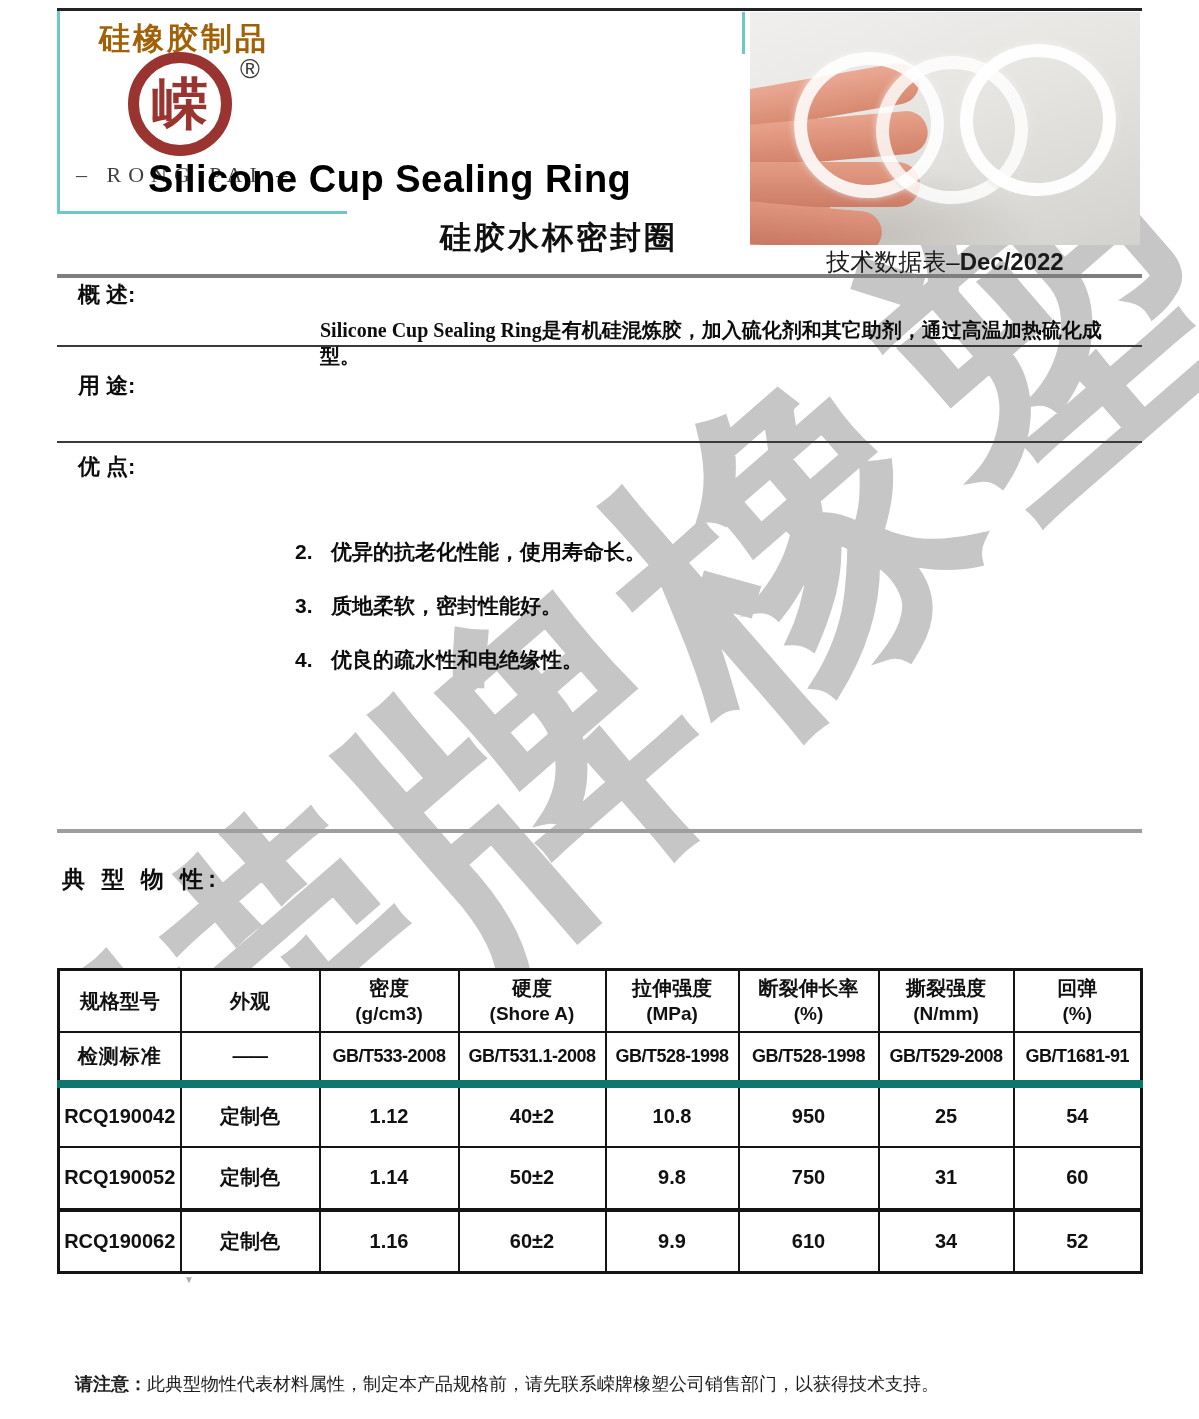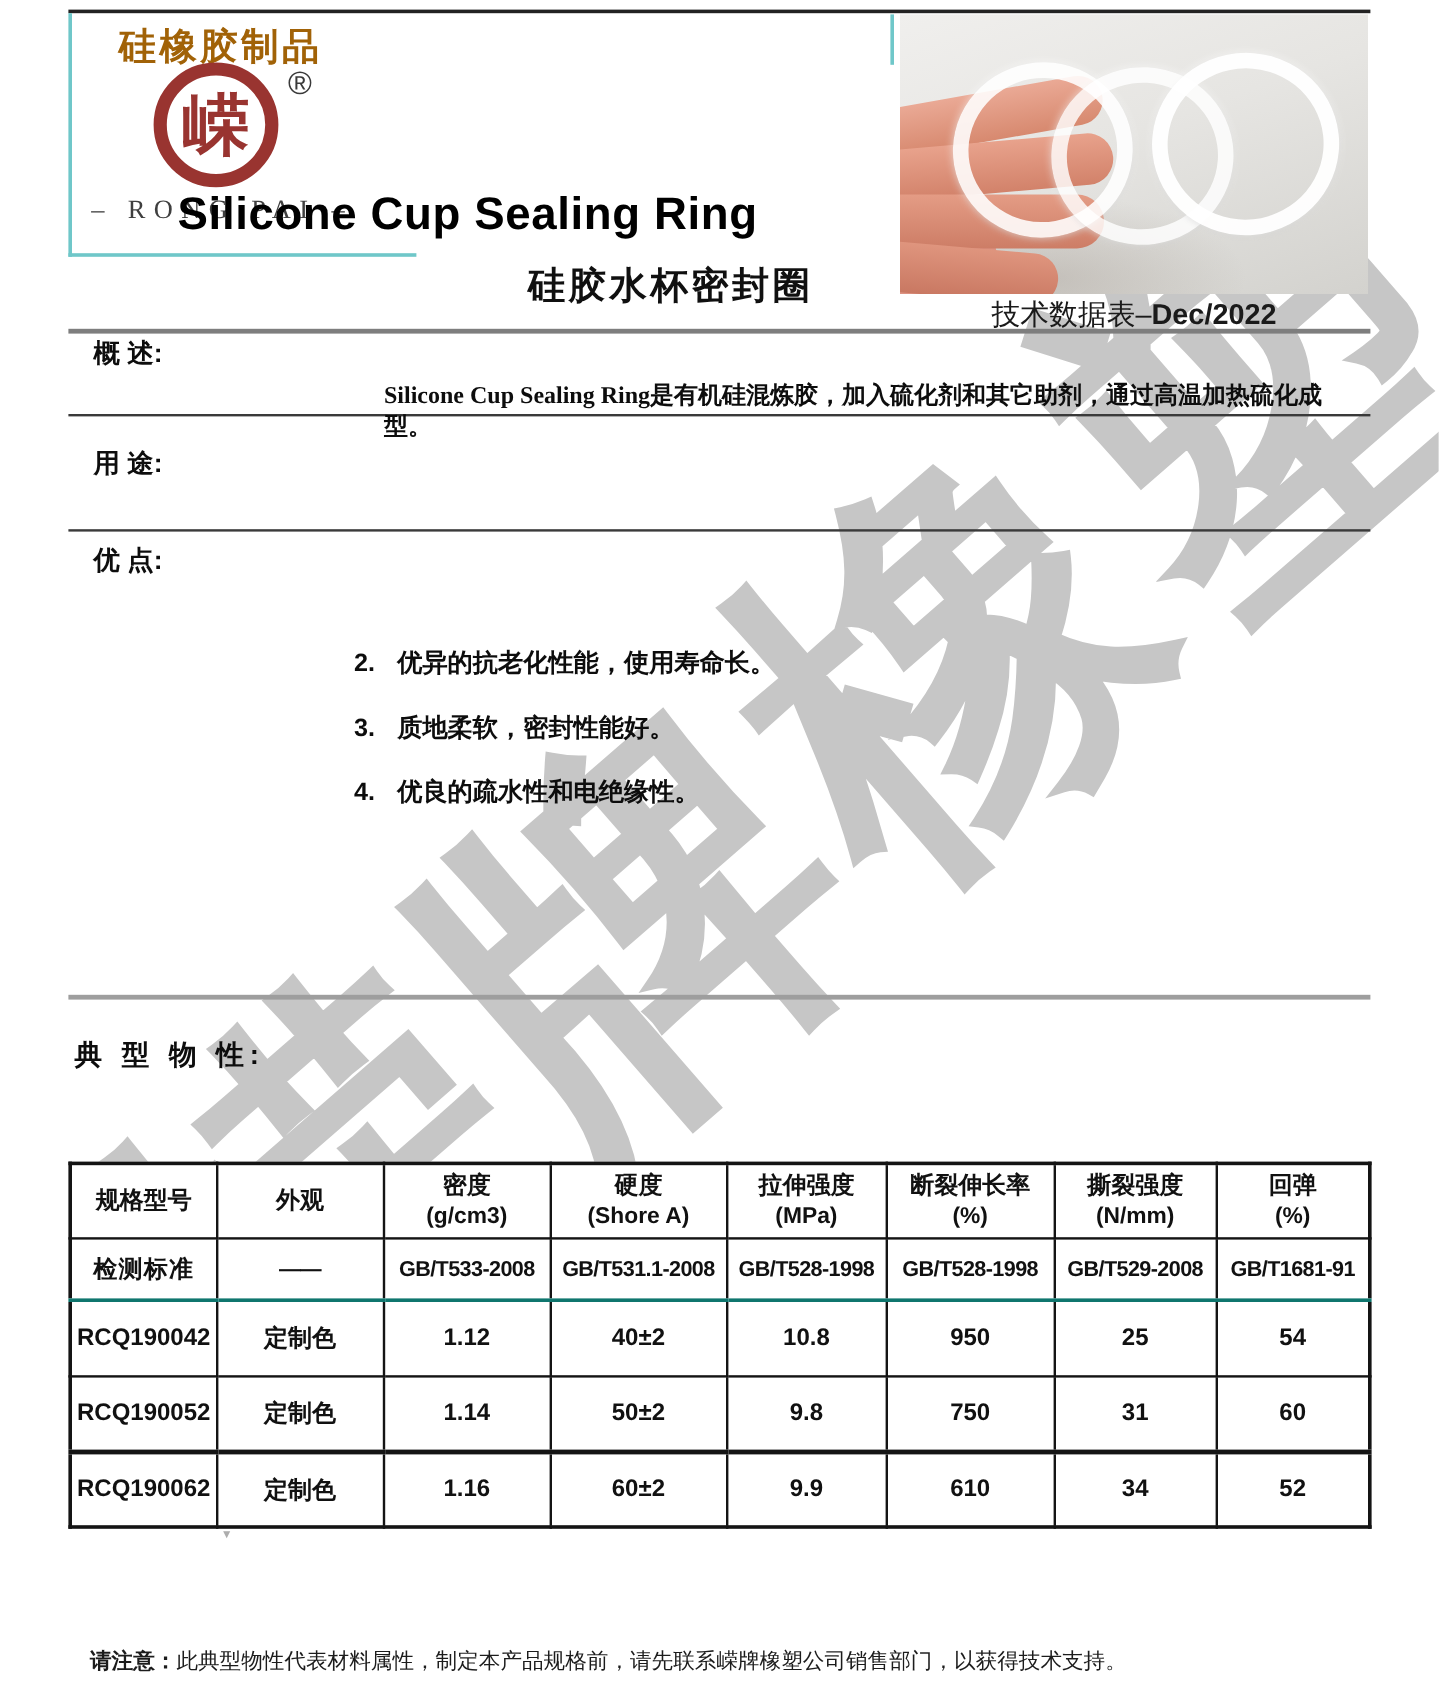--- a/index.html
+++ b/index.html
@@ -99,21 +99,21 @@
     border-collapse:collapse; table-layout:fixed; width:1083px; background:#ffffff;
     border:3px solid #141414;
   }
   table.props th, table.props td {
     border:2px solid #141414; text-align:center; vertical-align:middle;
     overflow:hidden; padding:0 1px;
   }
   table.props tr.hdr   { height:62px; }
   table.props tr.std   { height:52px; }
   table.props tr.data  { height:63px; }
-  table.props tr.std td { border-bottom:3px solid #0f766e; }
+  table.props tr.std td { border-bottom:8px solid #0f766e; }
   table.props tr.data3 td { border-top:4px solid #141414; }
   th .nm   { display:block; font-size:20px; font-weight:bold; line-height:26px; }
   th .unit { display:block; font-size:19px; font-weight:bold; line-height:25px; }
   th .unit:empty { display:none; }
   tr.std td { font-size:18px; font-weight:bold; letter-spacing:-0.5px; }
   tr.std td:first-child { font-size:20px; letter-spacing:1px; }
   tr.data td { font-size:20px; font-weight:bold; }
   .tbl-marker { left:184px; top:1274px; font-size:10px; color:#adadad; z-index:2; }
 
   

